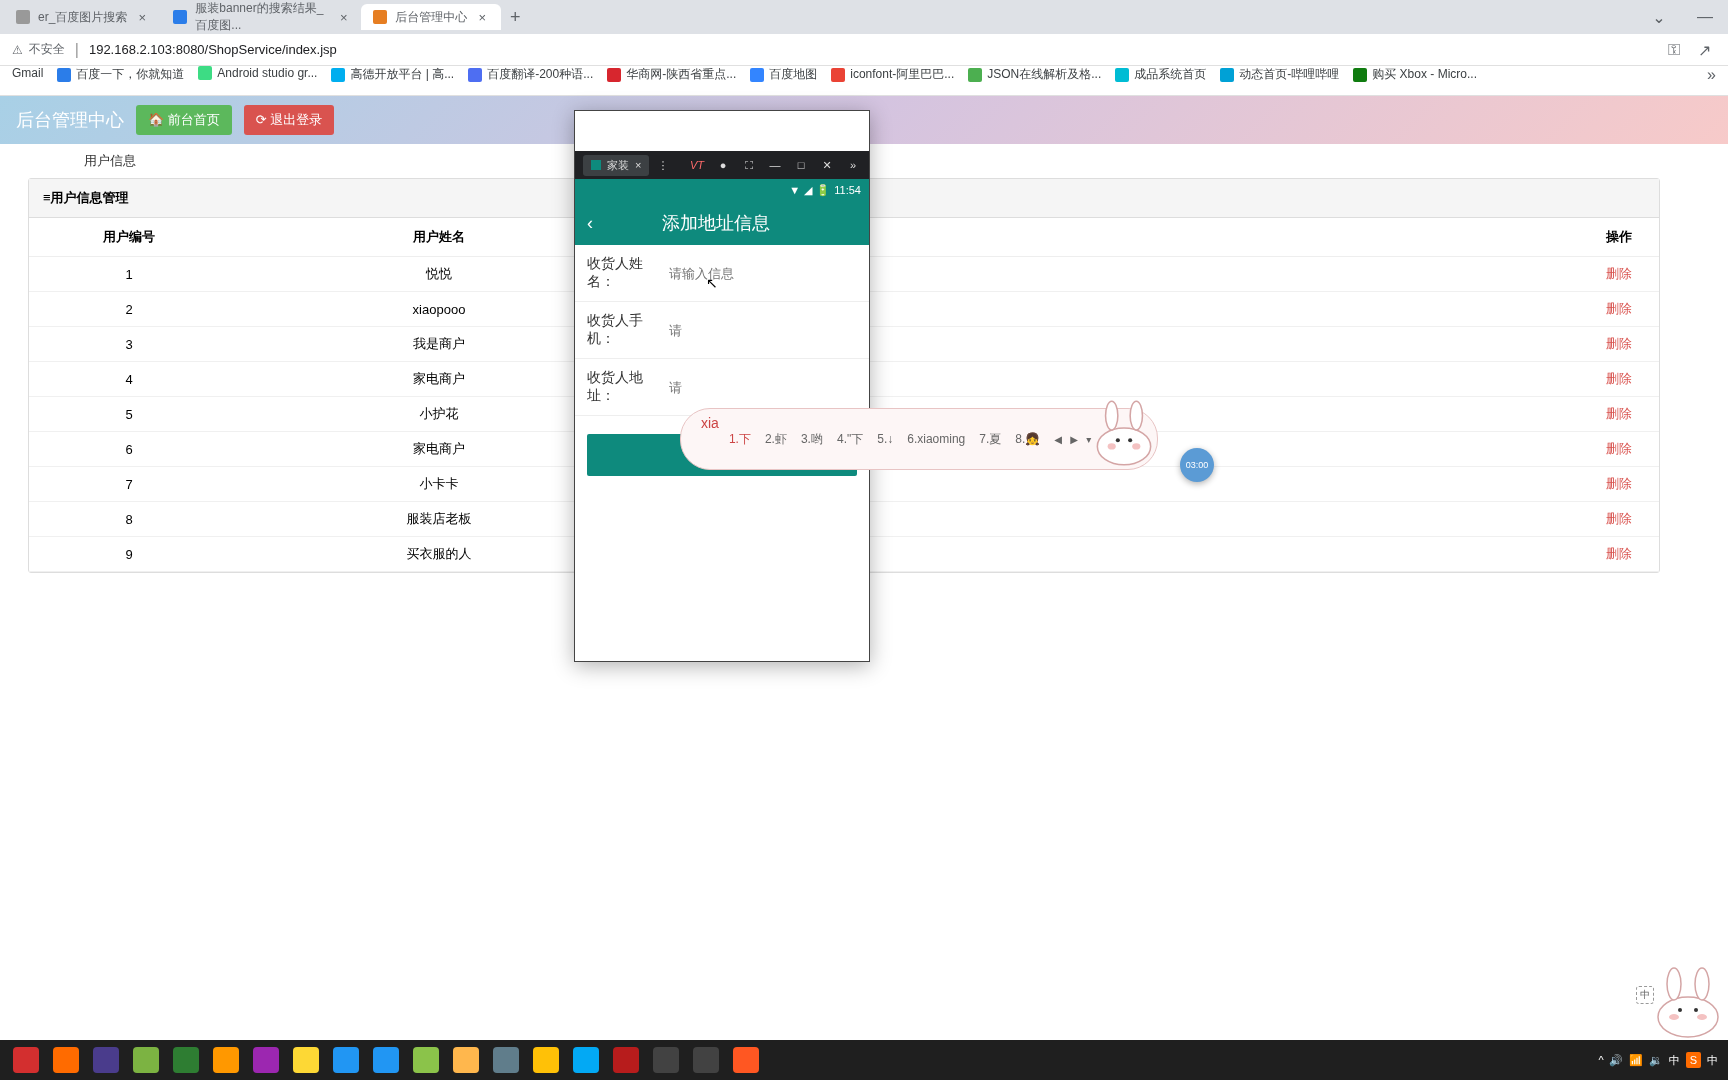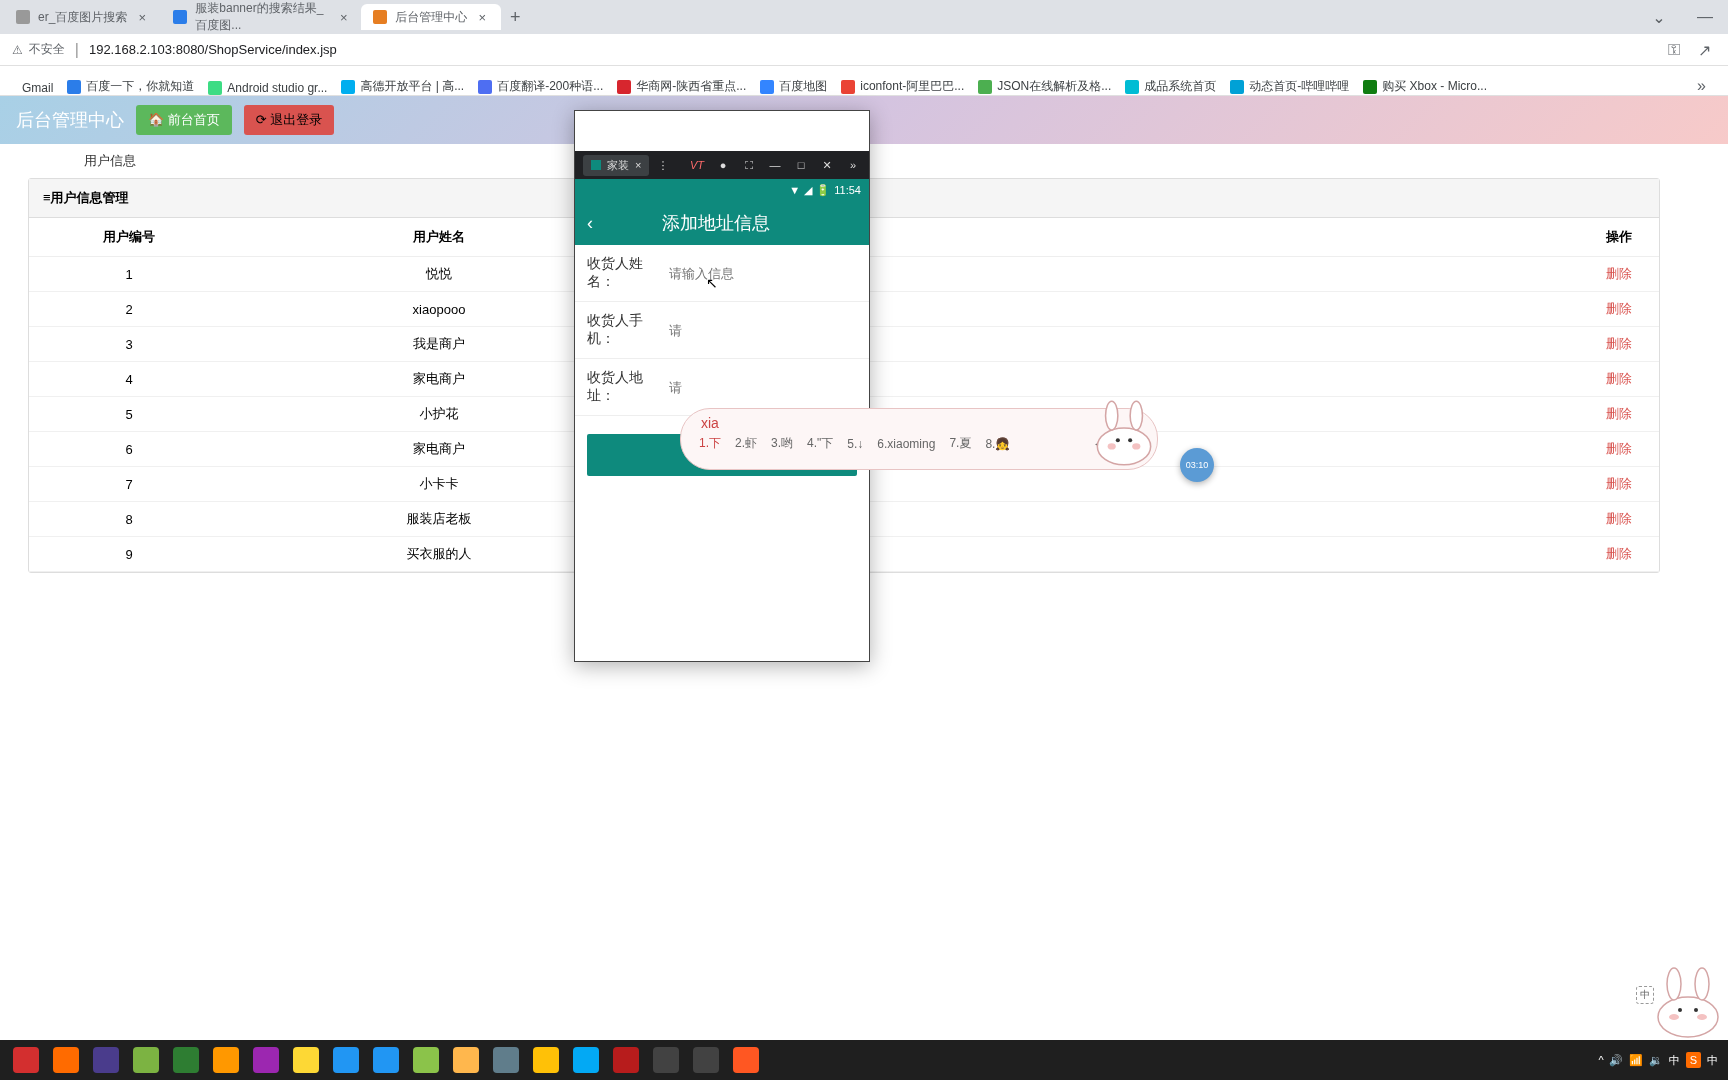--- a/index.html
+++ b/index.html
@@ -14,31 +14,31 @@
     .new-tab { width: 28px; height: 28px; display: flex; align-items: center; justify-content: center; color: #5f6368; font-size: 18px; }
     .win-controls { margin-left: auto; display: flex; }
     .win-btn { width: 46px; height: 28px; display: flex; align-items: center; justify-content: center; color: #5f6368; }
     
     .address-bar { height: 32px; background: #fff; display: flex; align-items: center; padding: 0 12px; gap: 10px; border-bottom: 1px solid #e0e0e0; }
     .security { display: flex; align-items: center; gap: 6px; font-size: 12px; color: #5f6368; }
     .url-text { font-size: 13px; color: #202124; }
     .addr-right { margin-left: auto; display: flex; gap: 12px; }
     .addr-icon { width: 18px; height: 18px; color: #5f6368; }
     
-    .bookmarks { height: 30px; background: #fff; display: flex; align-items: flex-end; padding: 0 22px; gap: 14px; border-bottom: 1px solid #e0e0e0; font-size: 12px; }
+    .bookmarks { height: 30px; background: #fff; display: flex; align-items: flex-start; padding: 0 12px; gap: 14px; border-bottom: 1px solid #e0e0e0; font-size: 12px; }
     .bookmark { display: flex; align-items: center; gap: 5px; color: #3c4043; white-space: nowrap; }
     .bm-icon { width: 14px; height: 14px; border-radius: 2px; flex-shrink: 0; }
     .bm-more { margin-left: auto; font-size: 16px; color: #5f6368; }
     
     
     .page { position: relative; height: calc(100% - 90px - 40px); }
     .page-header { height: 48px; display: flex; align-items: center; padding: 0 16px; gap: 12px; background: linear-gradient(135deg, #a8d0e6 0%, #d4c4e0 50%, #f7cac9 100%); }
     .page-title-text { color: #fff; font-size: 18px; font-weight: 500; }
     .btn-green { background: #5cb85c; color: #fff; padding: 6px 12px; border-radius: 3px; font-size: 13px; }
-    .btn-red { background: #d9534f; color: #000000; padding: 6px 12px; border-radius: 3px; font-size: 13px; }
+    .btn-red { background: #d9534f; color: #ffffff; padding: 6px 12px; border-radius: 3px; font-size: 13px; }
     
     .sub-nav { height: 34px; display: flex; align-items: center; padding-left: 84px; font-size: 13px; color: #333; }
     
     .panel { margin: 0 68px 0 28px; border: 1px solid #ddd; border-radius: 3px; }
     .panel-header { background: #f5f5f5; padding: 10px 14px; font-size: 13px; font-weight: bold; border-bottom: 1px solid #ddd; }
     .data-table { width: 100%; border-collapse: collapse; }
     .data-table th { padding: 10px 8px; background: #fff; font-size: 13px; font-weight: bold; text-align: center; border-bottom: 1px solid #eee; }
     .data-table td { padding: 8px; font-size: 13px; text-align: center; border-bottom: 1px solid #f0f0f0; }
     .col-id { width: 200px; }
     .col-name { width: 420px; }
@@ -57,21 +57,21 @@
     .back-arrow { font-size: 18px; }
     .phone-title { flex: 1; text-align: center; font-size: 18px; margin-right: 18px; }
     
     .section-title { padding: 14px 12px; font-size: 14px; color: #666; background: #fafafa; }
     .form-row { display: flex; align-items: center; padding: 10px 12px; border-bottom: 1px solid #eee; }
     .form-label { font-size: 14px; color: #333; width: 82px; }
     .form-input { flex: 1; border: none; font-size: 13px; color: #aaa; outline: none; }
     .submit-btn { margin: 18px 12px; background: #0e8a7d; color: #fff; text-align: center; padding: 12px; font-size: 14px; border-radius: 2px; }
     
     
-    .ime { position: absolute; left: 680px; top: 408px; width: 478px; height: 62px; background: #fdf6f6; border: 1px solid #e8c4c4; border-radius: 30px; display: flex; flex-direction: column; padding: 4px 14px; }
+    .ime { position: absolute; left: 680px; top: 408px; width: 478px; height: 62px; background: #fdf6f6; border: 1px solid #e8c4c4; border-radius: 30px; display: flex; flex-direction: row; padding: 4px 14px; }
     .ime-input { font-size: 14px; color: #c44; padding: 2px 6px; }
     .ime-candidates { display: flex; gap: 14px; font-size: 12px; color: #666; padding: 2px 4px; align-items: center; }
     .ime-cand.first { color: #c44; }
     .ime-nav { margin-left: auto; display: flex; gap: 4px; align-items: center; }
     .ime-nav span { width: 12px; font-size: 10px; }
     .ime-mascot { position: absolute; right: -8px; top: -14px; width: 82px; height: 72px; }
     
     
     .timer-badge { position: absolute; left: 1180px; top: 448px; width: 34px; height: 34px; border-radius: 50%; background: #5b9bd5; color: #fff; font-size: 9px; display: flex; align-items: center; justify-content: center; box-shadow: 0 2px 6px rgba(0,0,0,0.3); }
     
@@ -327,21 +327,21 @@
       <ellipse cx="28" cy="20" rx="6" ry="14" fill="#fff" stroke="#d4a5a5" stroke-width="1.5"></ellipse>
       <ellipse cx="52" cy="20" rx="6" ry="14" fill="#fff" stroke="#d4a5a5" stroke-width="1.5"></ellipse>
       <circle cx="34" cy="44" r="2" fill="#333"></circle>
       <circle cx="46" cy="44" r="2" fill="#333"></circle>
       <ellipse cx="28" cy="50" rx="4" ry="3" fill="#f4c2c2"></ellipse>
       <ellipse cx="52" cy="50" rx="4" ry="3" fill="#f4c2c2"></ellipse>
     </svg>
   </div>
 </div>
 
-<div class="timer-badge">03:10</div>
+<div class="timer-badge">03:00</div>
 
 <div class="cursor">↖</div>
 
 <div class="desktop-mascot">
   <div class="mascot-label">中</div>
   <svg class="bunny-svg" viewBox="0 0 100 76" style="position:absolute;right:0;top:0">
     <ellipse cx="60" cy="55" rx="30" ry="20" fill="#fff" stroke="#d4a5a5" stroke-width="1.5"></ellipse>
     <ellipse cx="46" cy="22" rx="7" ry="16" fill="#fff" stroke="#d4a5a5" stroke-width="1.5"></ellipse>
     <ellipse cx="74" cy="22" rx="7" ry="16" fill="#fff" stroke="#d4a5a5" stroke-width="1.5"></ellipse>
     <circle cx="52" cy="48" r="2" fill="#333"></circle>

